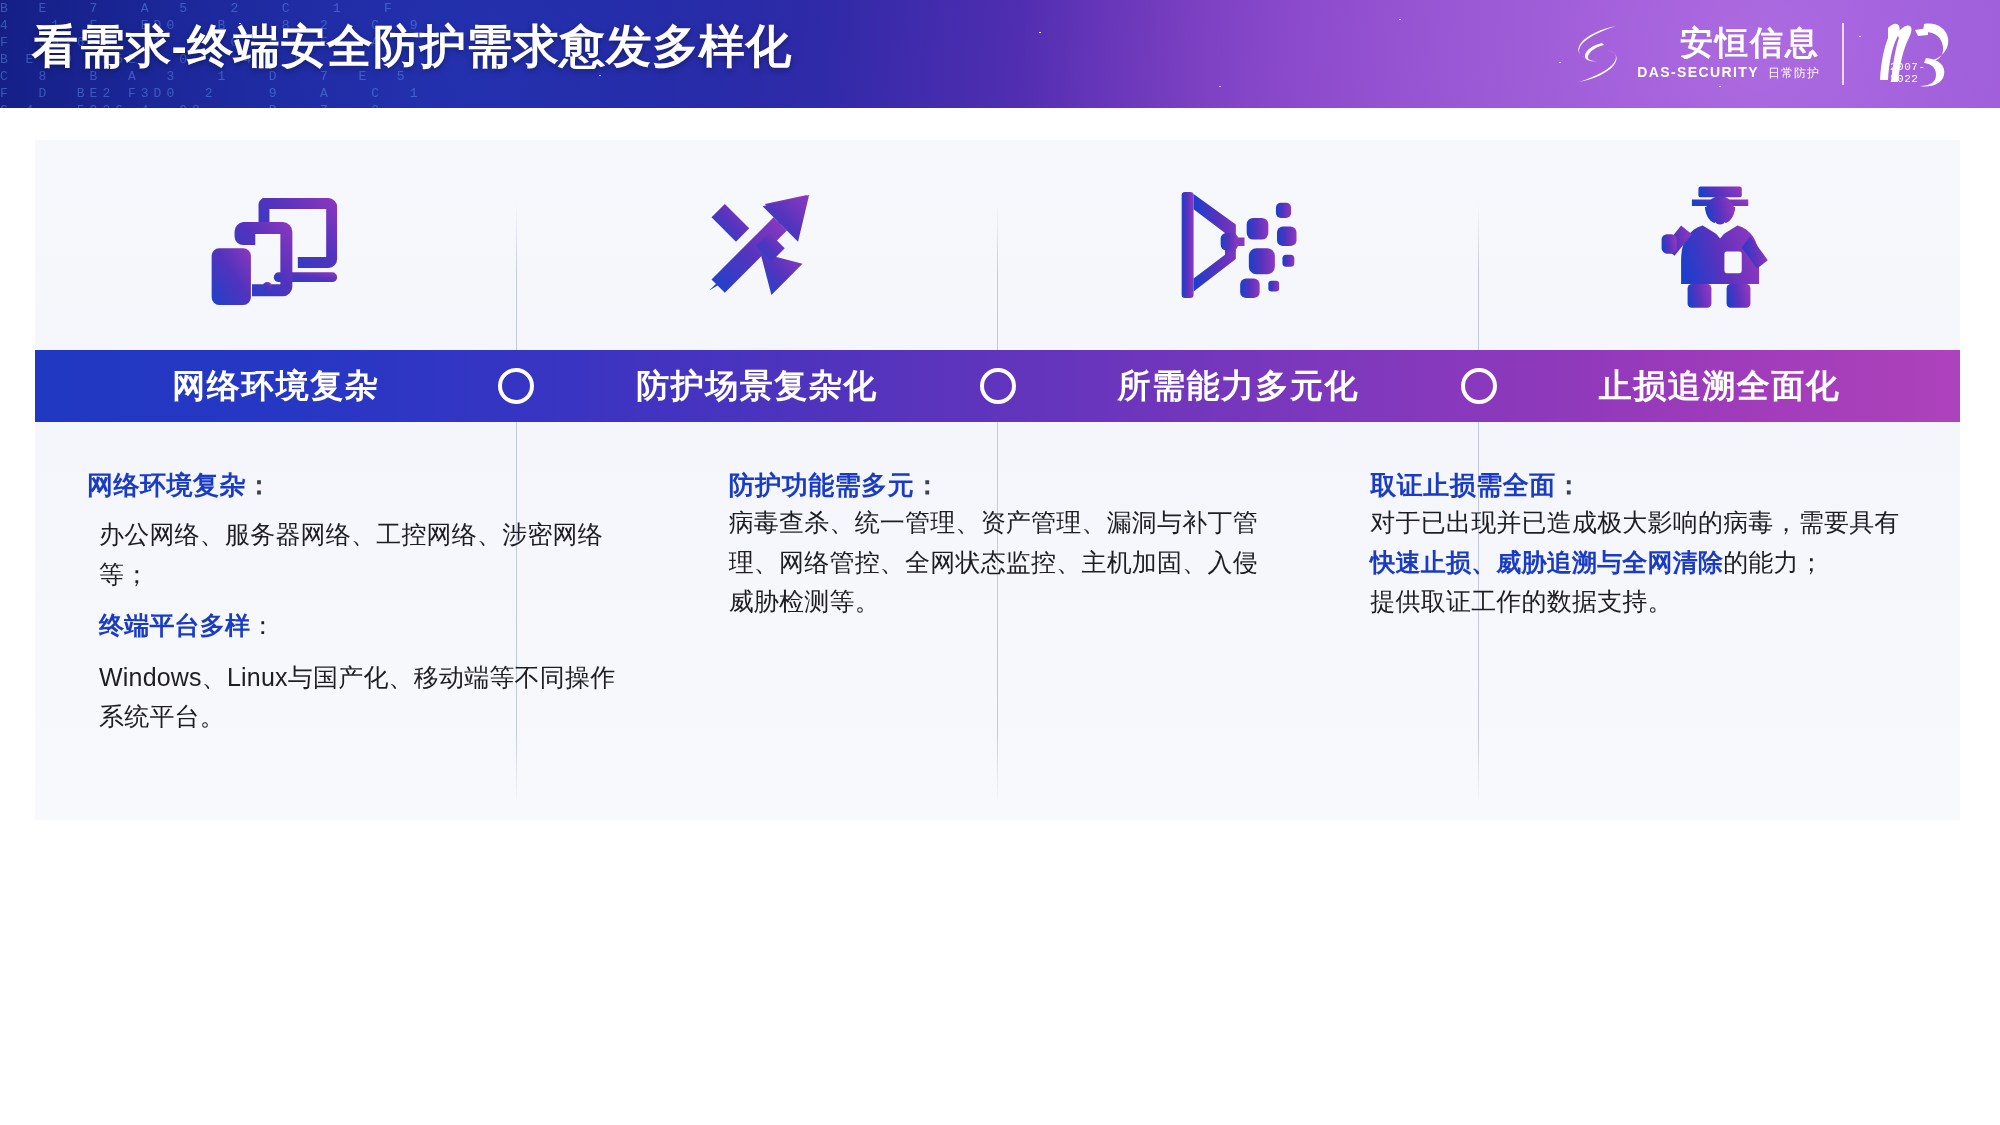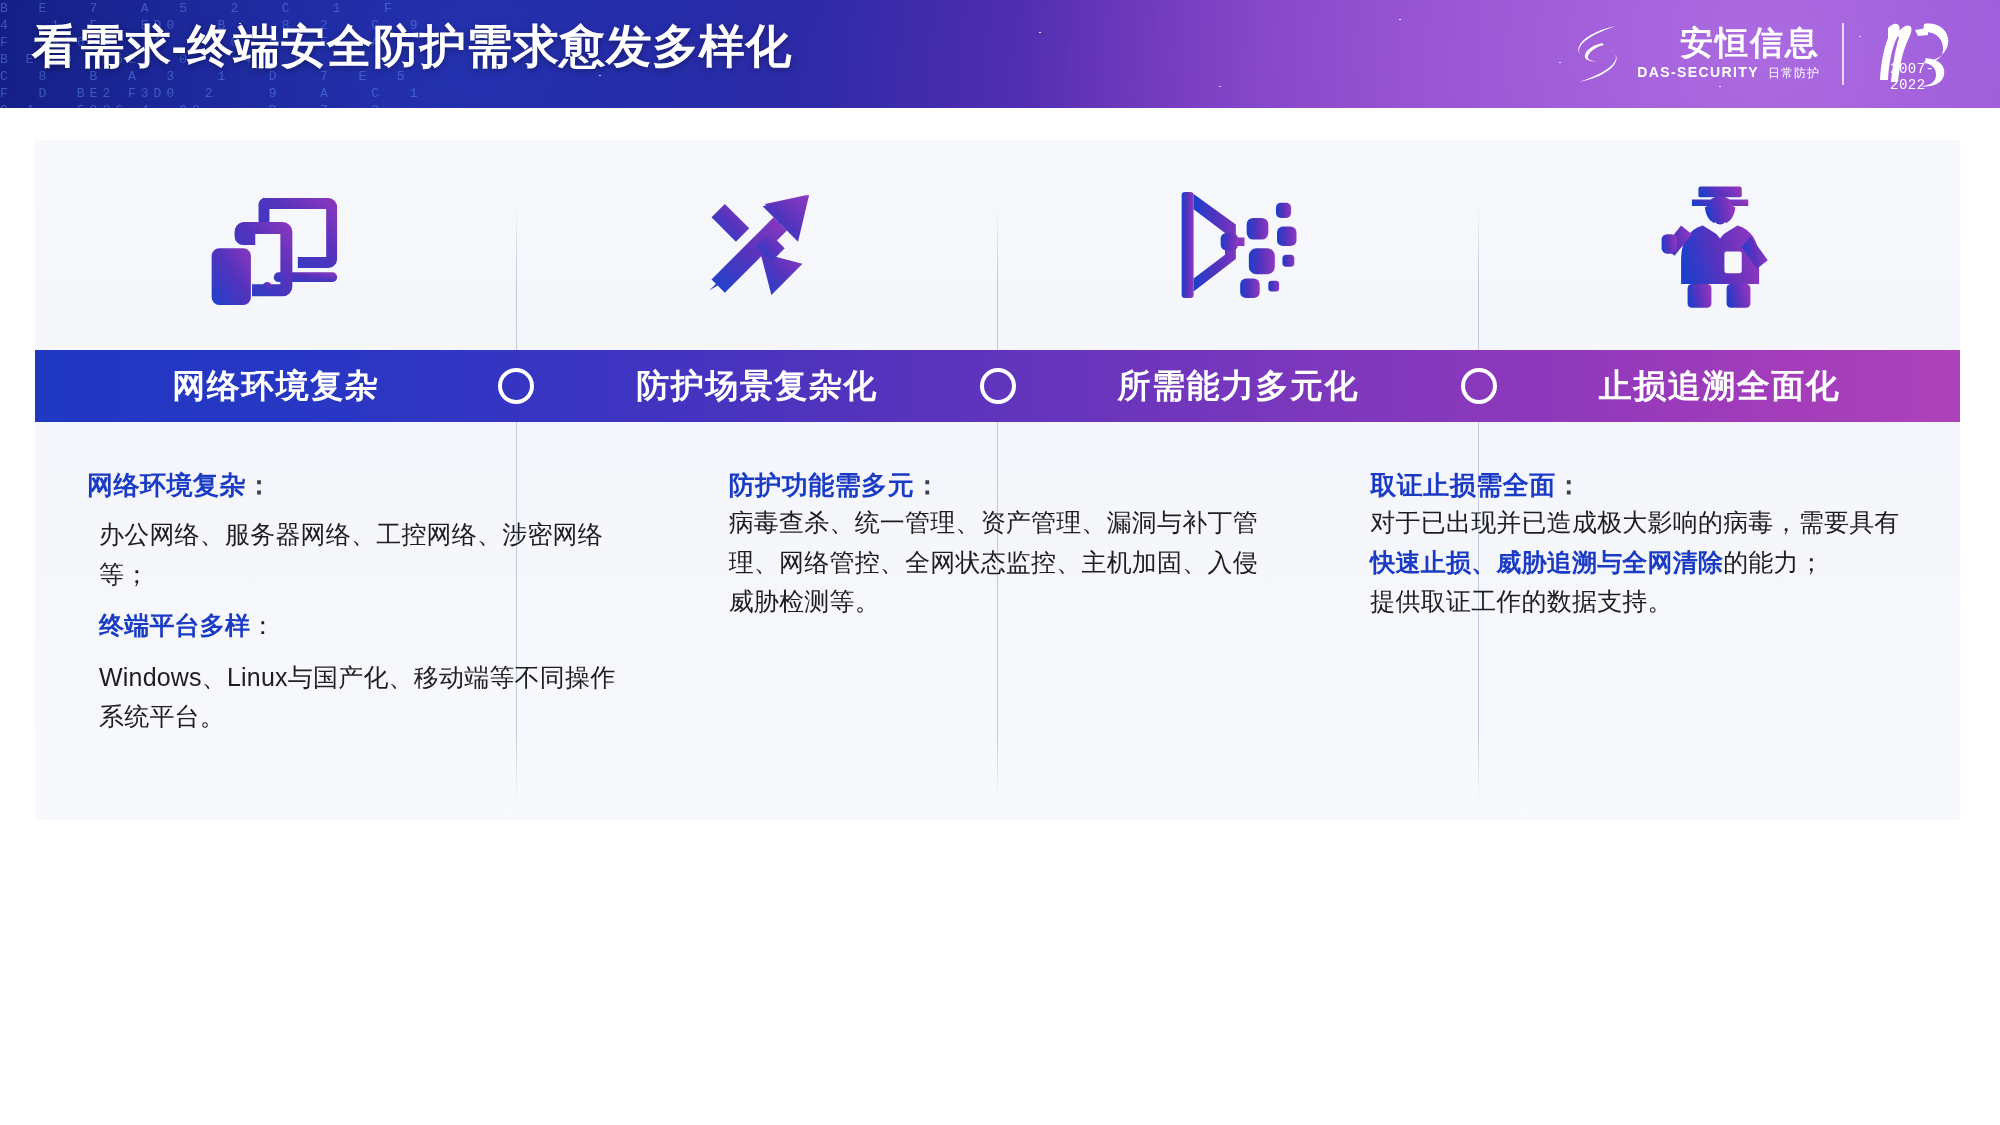--- a/index.html
+++ b/index.html
@@ -76,21 +76,21 @@
     display:flex; align-items:baseline; gap:9px;
     font-size:14px; color:#fff; letter-spacing:1.4px; margin-top:3px;
   }
   .logo-en b{ font-weight:bold; }
   .logo-en span.cn2{ font-size:12px; letter-spacing:1px; }
   .logo-div{ width:2px; height:62px; background:rgba(255,255,255,.75); }
   .anniv{ position:relative; width:86px; height:72px; }
   .anniv-years{
     position:absolute; left:24px; top:43px;
     font-family:"Liberation Mono","DejaVu Sans Mono",monospace;
-    font-size:14px; color:#fff; letter-spacing:.5px;
+    font-size:11px; color:#fff; letter-spacing:.5px;
   }
 
   
   .card{
     position:absolute; left:35px; top:140px;
     width:1925px; height:680px;
     background:linear-gradient(180deg,#f7f8fc 0%,#f4f6fb 45%,#f8f9fc 100%);
   }
 
   

